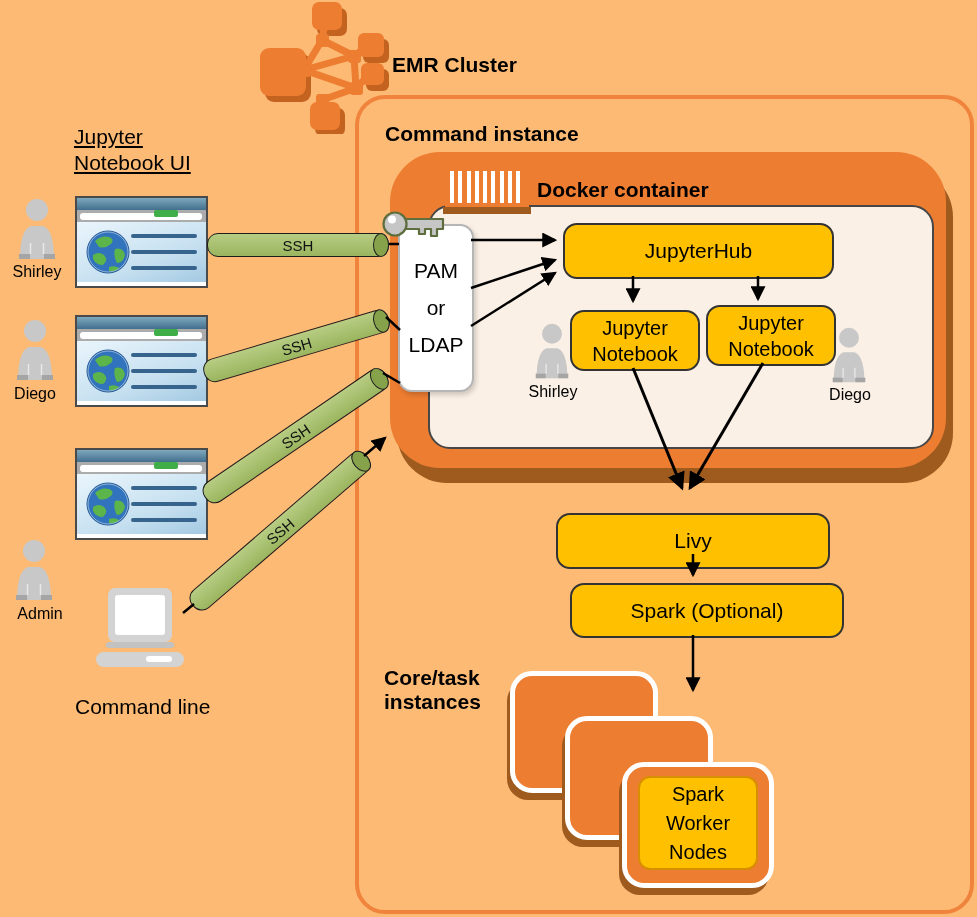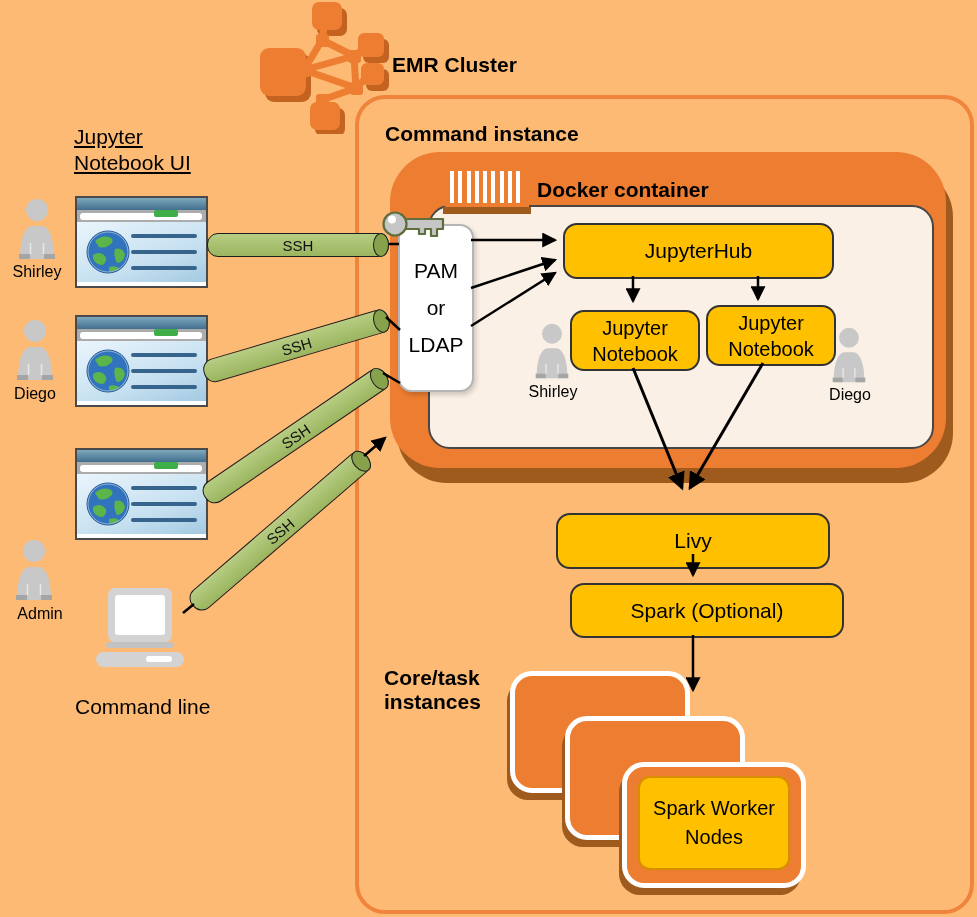--- a/index.html
+++ b/index.html
@@ -34,21 +34,21 @@
   .b-addr .prog{position:absolute;left:60%;top:0;width:24px;height:7px;background:#3FAE49;border-radius:2px;}
   .b-body{position:relative;height:60px;background:linear-gradient(160deg,#EAF5FC 0%,#C6E0F0 62%,#A3C9E2 100%);}
   .b-line{position:absolute;left:54px;width:66px;height:3.5px;background:#36648C;border-radius:2px;}
   
   .pipe{height:22px;background:linear-gradient(#B7CD83,#9AB55F);border:1.6px solid #1d1d1d;border-radius:11px;
         display:flex;align-items:center;justify-content:center;z-index:6;transform-origin:center;}
   .pipe .cap{position:absolute;right:-1px;top:-1px;width:14px;height:22px;background:#86A34C;
         border:1.6px solid #1d1d1d;border-radius:50%;}
   .pipe .ssh{font-size:15px;color:#111;}
   
-  .card{background:#ED7D31;border:5px solid #fff;border-radius:22px;box-shadow:-4px 8px 0 -1px #9F5B1E;z-index:2;padding-left:32px;}
+  .card{background:#ED7D31;border:5px solid #fff;border-radius:22px;box-shadow:-4px 8px 0 -1px #9F5B1E;z-index:2;}
   .worker-inner{position:absolute;left:11px;right:11px;top:9px;bottom:13px;background:#FFC000;border:2.5px solid #D98E00;
         border-radius:12px;display:flex;align-items:center;justify-content:center;text-align:center;
         font-size:20px;line-height:1.45;}
   .users-label{text-align:center;}
   svg.overlay{position:absolute;left:0;top:0;z-index:10;pointer-events:none;}
 </style>
 </head>
 <body>
 
 <div class="stage">

